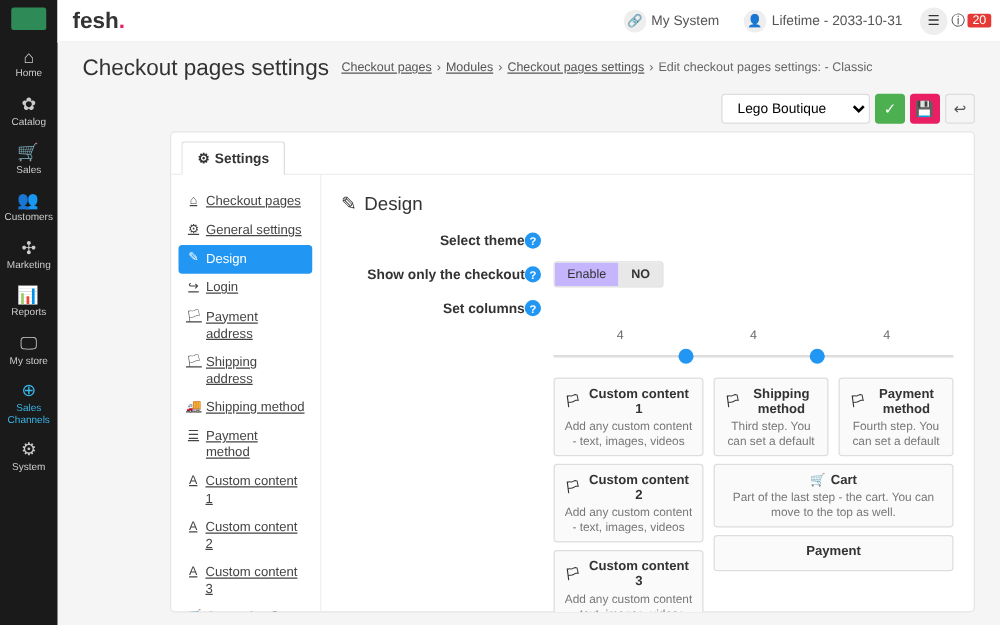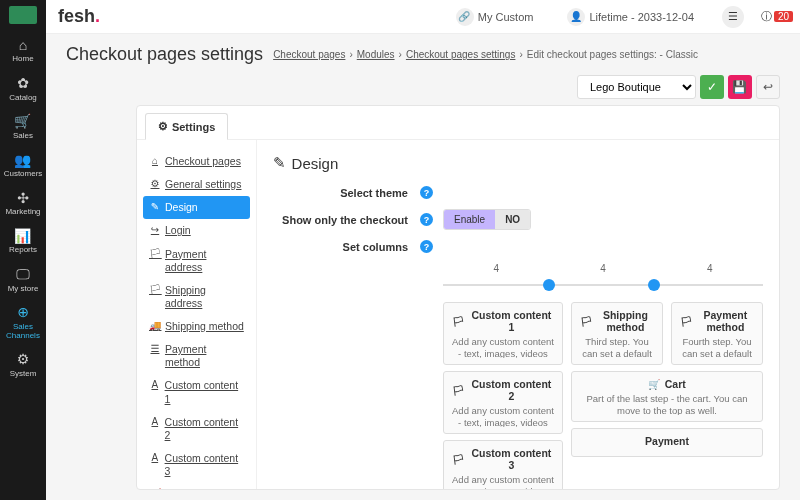--- a/index.html
+++ b/index.html
@@ -4,21 +4,21 @@
 <style>
 *{box-sizing:border-box;margin:0;padding:0;font-family:-apple-system,BlinkMacSystemFont,"Segoe UI",Arial,sans-serif}
 body{background:#f5f5f5;font-size:12px;color:#333;width:800px;height:500px;overflow:hidden}
 .root{display:flex;height:500px}
 .leftbar{width:46px;background:#1a1a1a;display:flex;flex-direction:column;align-items:center;padding-top:6px;color:#ddd;flex-shrink:0}
 .leftbar .brand{width:28px;height:18px;background:#2e8b57;margin-bottom:8px;border-radius:2px}
 .leftbar .nav-item{width:46px;padding:6px 0;text-align:center;cursor:pointer;font-size:8px;line-height:1.1;color:#ccc}
 .leftbar .nav-item.active{color:#38b6e8}
 .leftbar .nav-ico{font-size:14px;display:block;margin-bottom:2px}
 .main{flex:1;display:flex;flex-direction:column;min-width:0}
-.topbar{height:34px;background:#fff;display:flex;align-items:center;padding:0 12px;gap:22px;border-bottom:1px solid #eee}
+.topbar{height:34px;background:#fff;display:flex;align-items:center;padding:0 12px;gap:8px;border-bottom:1px solid #eee}
 .logo{font-size:18px;font-weight:600;color:#333}
 .logo .dot{color:#e91e63}
 .topbar .spacer{flex:1}
 .chip{display:flex;align-items:center;gap:4px;font-size:11px;color:#555;padding:0 6px}
 .chip-ico{width:18px;height:18px;border-radius:50%;background:#eee;display:inline-flex;align-items:center;justify-content:center;font-size:10px}
 .iconbtn{width:22px;height:22px;border-radius:50%;background:#eee;display:inline-flex;align-items:center;justify-content:center;font-size:11px;cursor:pointer}
 .badge{background:#e53935;color:#fff;font-size:10px;padding:0 4px;border-radius:2px;margin-left:2px}
 .hdr{padding:10px 20px 6px;display:flex;align-items:center;gap:10px;flex-wrap:wrap}
 .hdr h1{font-size:18px;font-weight:500;color:#333}
 .crumbs{font-size:10px;color:#666;display:flex;gap:4px;align-items:center;flex-wrap:wrap}
@@ -31,21 +31,21 @@
 .tabrow{padding:6px 8px 0;border-bottom:1px solid #eee}
 .tab{display:inline-flex;align-items:center;gap:4px;padding:6px 12px;border:1px solid #ddd;border-bottom:1px solid #fff;border-radius:3px 3px 0 0;background:#fff;font-size:11px;font-weight:600;cursor:pointer;position:relative;top:1px}
 .panel-body{flex:1;display:flex;min-height:0;overflow:hidden}
 .sidemenu{width:120px;padding:10px 6px;border-right:1px solid #f0f0f0;overflow:auto}
 .sidemenu .mi{display:flex;gap:4px;padding:5px 6px;font-size:10.5px;color:#444;text-decoration:underline;cursor:pointer;line-height:1.25;border-radius:3px}
 .sidemenu .mi .mico{width:12px;text-align:center;font-size:10px;text-decoration:none;display:inline-block}
 .sidemenu .mi.active{background:#2196f3;color:#fff;text-decoration:none}
 .content{flex:1;padding:14px 16px;overflow:auto;min-width:0}
 .section-title{display:flex;align-items:center;gap:6px;font-size:15px;margin-bottom:14px}
 .formrow{display:flex;align-items:center;margin-bottom:10px}
-.formrow .lbl{width:170px;text-align:right;padding-right:10px;font-size:11px;font-weight:600;color:#333;display:flex;justify-content:flex-end;align-items:center;gap:12px}
+.formrow .lbl{width:170px;text-align:right;padding-right:10px;font-size:11px;font-weight:600;color:#333;display:flex;justify-content:flex-end;align-items:center;gap:0}
 .help{width:13px;height:13px;border-radius:50%;background:#2196f3;color:#fff;font-size:9px;display:inline-flex;align-items:center;justify-content:center;cursor:pointer}
 .sel{flex:1;height:24px;border:1px solid #ddd;border-radius:3px;padding:0 8px;font-size:11px;background:#fff;max-width:340px}
 .toggle{display:flex;border:1px solid #ddd;border-radius:3px;overflow:hidden}
 .toggle span{padding:4px 10px;font-size:10px;cursor:pointer;background:#c4b5fd}
 .toggle span.on{background:#e8e8e8;font-weight:600}
 .cols-wrap{margin-left:170px;max-width:360px}
 .cols-head{display:flex}
 .cols-head div{flex:1;text-align:center;font-size:10px;color:#666;padding-bottom:4px}
 .slider{position:relative;height:14px;margin-bottom:10px}
 .slider .track{position:absolute;top:6px;left:0;right:0;height:2px;background:#ddd}
@@ -76,25 +76,25 @@
         <div class="nav-item active"><span class="nav-ico">⊕</span>Sales Channels</div>
         <div class="nav-item"><span class="nav-ico">⚙</span>System</div>
       </div>
   </div>
   <div class="main">
     <div class="topbar">
       <span class="logo"><span>fesh</span><span class="dot">.</span></span>
       <div class="spacer"></div>
       <div class="chip">
           <span class="chip-ico">🔗</span>
-          <span>My Custom</span>
+          <span>My System</span>
         </div>
       <div class="chip">
           <span class="chip-ico">👤</span>
-          <span>Lifetime - 2033-12-04</span>
+          <span>Lifetime - 2033-10-31</span>
         </div>
       <span class="iconbtn">☰</span>
       <span class="iconbtn" style="background:#fff">ⓘ<span class="badge">20</span></span>
     </div>
 
     <div class="hdr">
       <h1>Checkout pages settings</h1>
       <div class="crumbs">
         <a>Checkout pages</a>
           <span>›</span>

